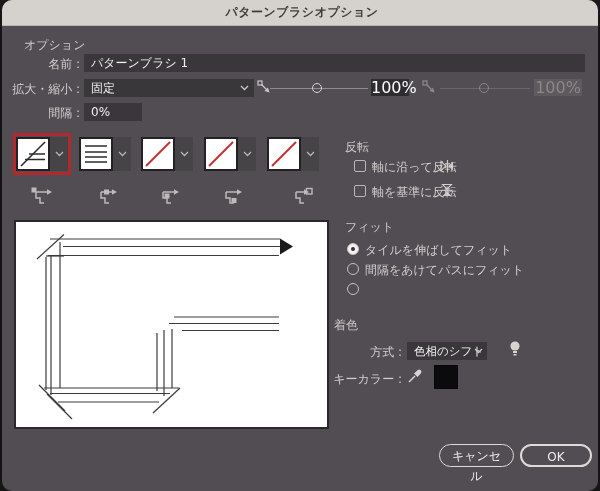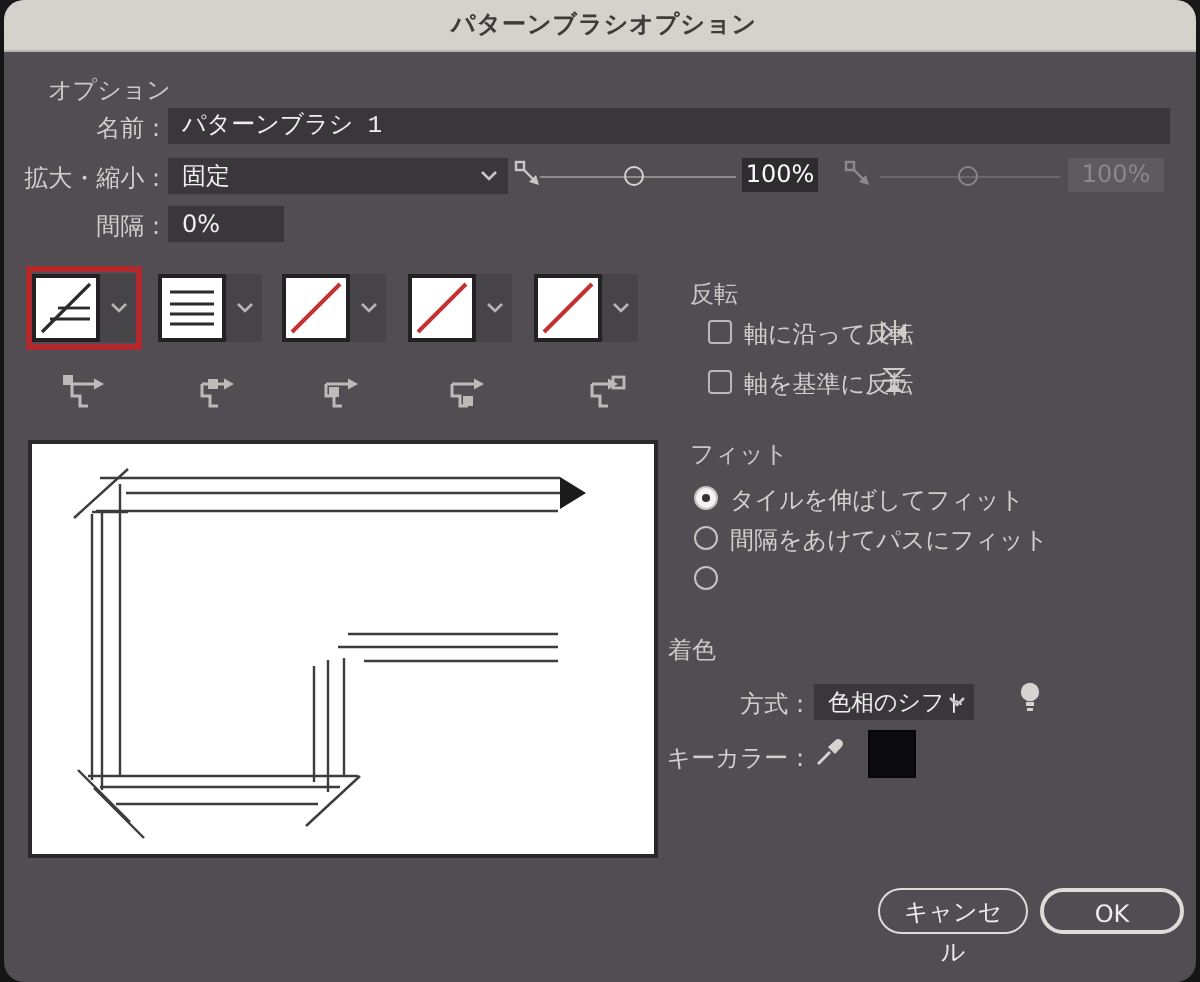--- a/index.html
+++ b/index.html
@@ -4,21 +4,21 @@
 <style>
   html,body{margin:0;padding:0;background:#1d1c1d;}
   *{box-sizing:border-box;font-family:"DejaVu Sans","Liberation Sans",sans-serif;}
   .dialog{position:relative;width:596px;height:491px;background:#514d52;border-radius:10px;overflow:hidden;margin:0 auto;box-shadow:0 8px 30px rgba(0,0,0,.6);}
   .titlebar{position:absolute;left:0;top:0;width:600px;height:26px;background:#d5d2cd;border-bottom:1px solid #b9b6b1;display:flex;align-items:center;justify-content:center;}
   .titlebar span{font-size:12px;font-weight:bold;color:#3e3c3b;letter-spacing:.5px;}
   .lbl{position:absolute;color:#d2cfcd;font-size:12px;white-space:nowrap;line-height:18px;}
   .lbl.r{text-align:right;}
   .sec{color:#cbc8c6;}
   .field{position:absolute;background:#3a373b;color:#f0efee;font-size:12px;height:18px;line-height:18px;padding:0 7px;white-space:nowrap;}
-  .valbox{position:absolute;height:17px;background:#2f2c30;color:#fbfbfb;font-size:12px;line-height:17px;text-align:center;}
+  .valbox{position:absolute;height:17px;background:#2f2c30;color:#fbfbfb;font-size:16px;line-height:17px;text-align:center;}
   .valbox.dis{background:#5e5a5e;color:#8b878b;}
   .track{position:absolute;height:1px;background:#8f8c8e;}
   .track.dis{background:#6b6769;}
   .handle{position:absolute;width:10px;height:10px;border:1.5px solid #d6d3d1;border-radius:50%;background:transparent;}
   .handle.dis{border-color:#8a8688;}
   .tileGroup{position:absolute;top:136px;width:52px;height:36px;display:flex;align-items:center;}
   .tileGroup.selected{box-shadow:0 0 0 3px #b1292d;}
   .tileBox{width:34px;height:34px;background:#fff;border:2px solid #232124;display:flex;align-items:center;justify-content:center;}
   .tileChev{width:18px;height:34px;display:flex;align-items:center;justify-content:center;background:#474448;}
   .iconRow{position:absolute;top:186px;width:26px;height:22px;}
@@ -35,21 +35,21 @@
 
 <div class="dialog">
 
   <div class="titlebar">
     <span>パターンブラシオプション</span>
   </div>
 
   <div class="lbl sec" style="left:22px;top:36px;">オプション</div>
 
   <div class="lbl r" style="left:0;top:55px;width:78px;">名前 :</div>
-  <div class="field" style="left:82px;top:54px;width:501px;font-family:Liberation Mono, monospace;">パターンブラシ 1</div>
+  <div class="field" style="left:82px;top:54px;width:501px;">パターンブラシ 1</div>
 
   <div class="lbl r" style="left:0;top:80px;width:78px;">拡大・縮小 :</div>
   <div class="field" style="left:82px;top:79px;width:170px;">
     <span>固定</span>
     <svg style="position:absolute;right:5px;top:5px;" width="9" height="8" viewBox="0 0 9 8">
         <polyline points="1,2 4.5,5.5 8,2" fill="none" stroke="#c9c6c4" stroke-width="1.3"></polyline>
       </svg>
   </div>
 
   <svg style="position:absolute;left:255px;top:80px;" width="14" height="14" viewBox="0 0 14 14">

